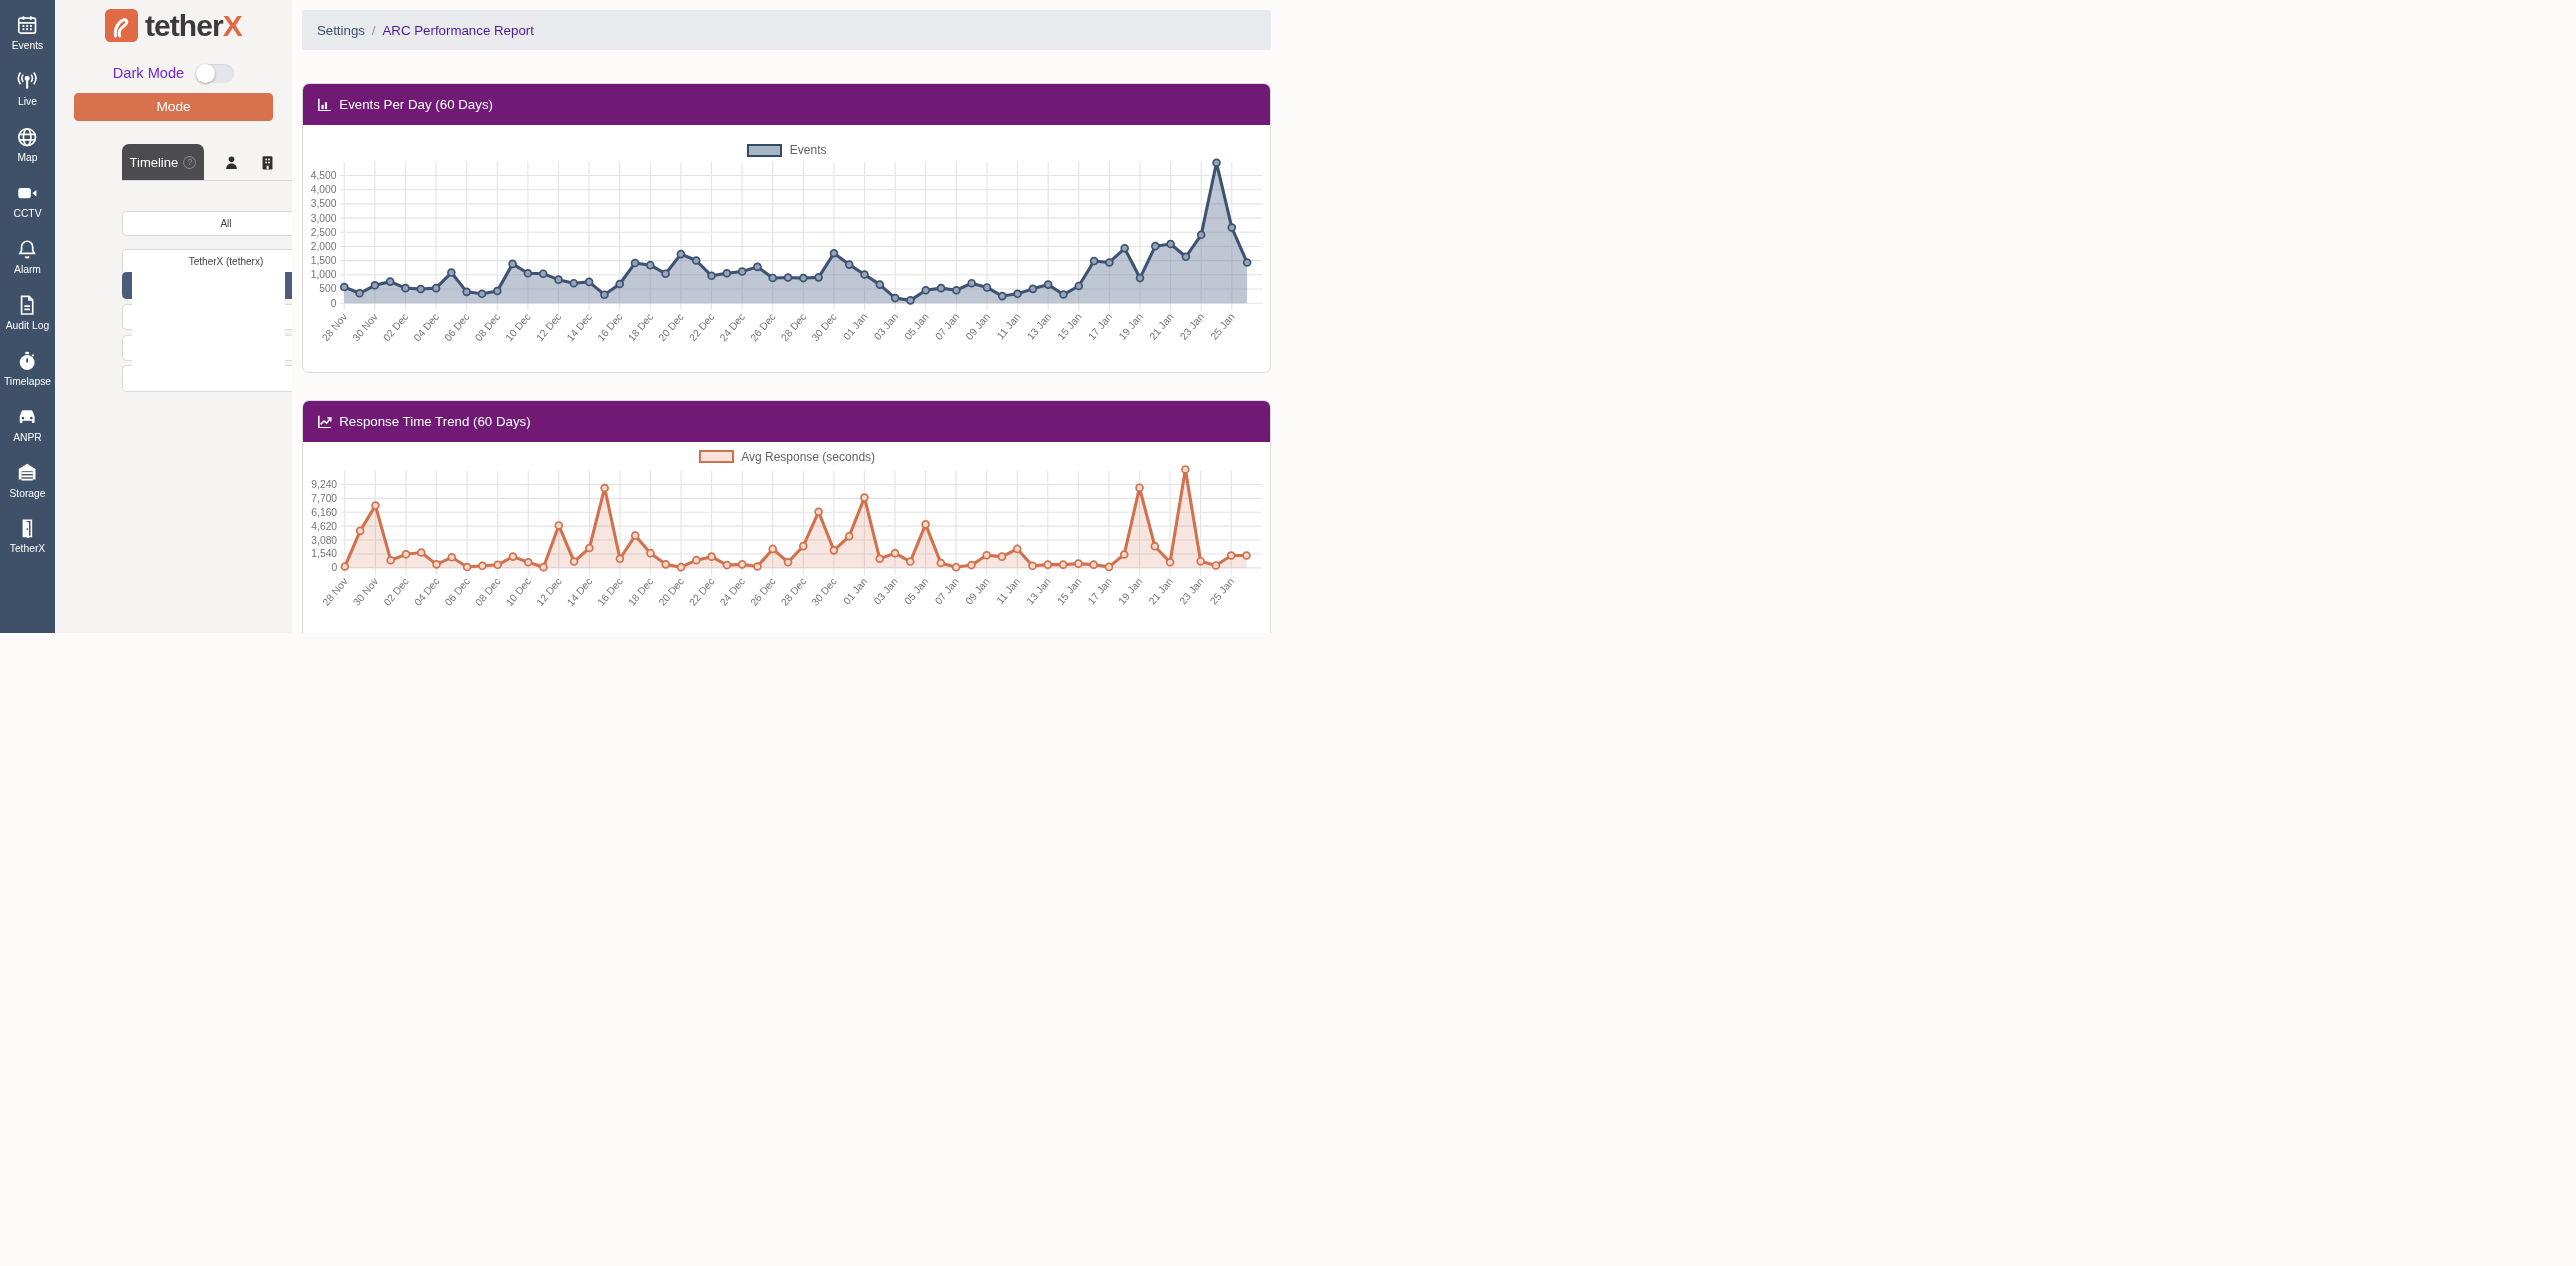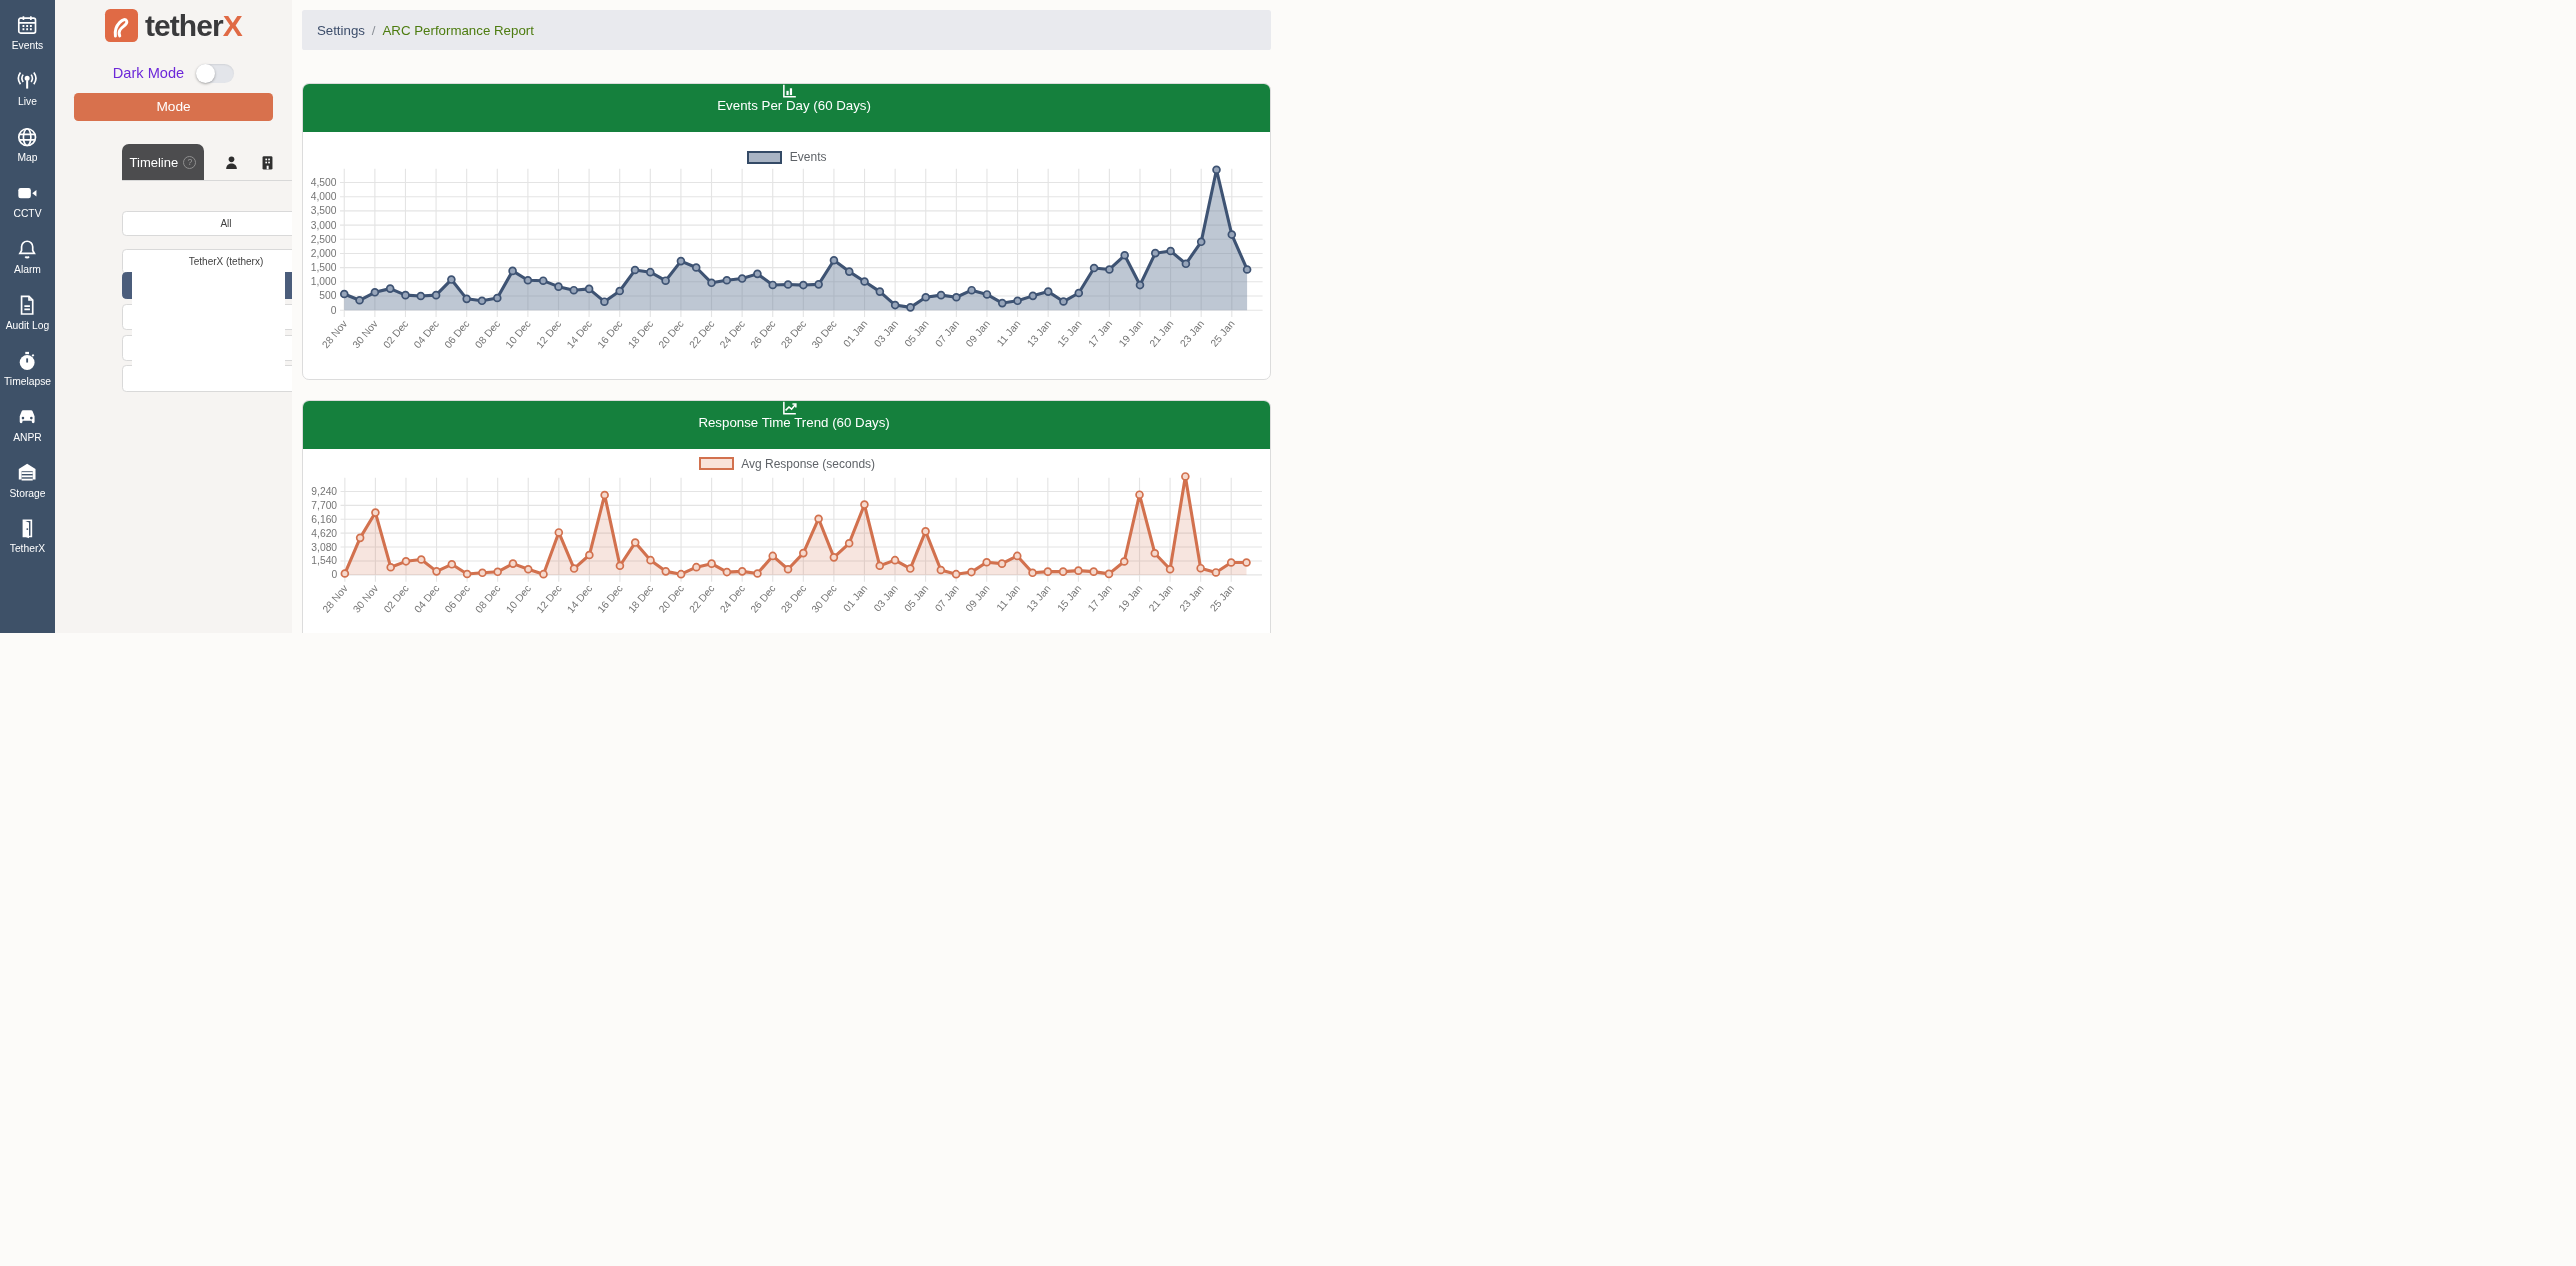--- a/index.html
+++ b/index.html
@@ -32,24 +32,24 @@
   .tab-icon svg { width:17px; height:17px; }
   .filterbox { position:absolute; left:67px; width:208px; background:#fff; border:0.9px solid #d9d9d9; border-radius:4.3px; display:flex; align-items:center; justify-content:center; font-size:10px; color:#3f3f3f; cursor:pointer; }
   .filterbox.selected { background:#4b5d7b; border-color:#4b5d7b; }
   .white-patch { position:absolute; left:77px; top:272px; width:153px; height:119px; background:#fff; z-index:5; }
 
   
   .main { flex:1; position:relative; background:#fcfbf9; height:633px; }
   .breadcrumb-bar { position:absolute; left:10.3px; top:10.3px; width:969px; height:40px; background:#e9eaee; border-radius:2.6px; display:flex; align-items:center; padding-left:14.6px; font-size:13.3px; }
   .bc-link { color:#3d4e6b; cursor:pointer; }
   .bc-sep { color:#8b9097; margin:0 6.9px; }
-  .bc-current { color:#4d7c0f; }
+  .bc-current { color:#4c1d95; }
 
   .card { position:absolute; left:10.3px; width:969px; background:#fff; border:0.9px solid #dcdcdc; border-radius:6.9px; }
-  .card-header { height:48px; background:#15803d; border-radius:6px 6px 0 0; display:flex; align-items:center; padding-left:14.6px; color:#fff; font-size:13.3px;flex-direction:column; }
+  .card-header { height:41px; background:#701a75; border-radius:6px 6px 0 0; display:flex; align-items:center; padding-left:14.6px; color:#fff; font-size:13.3px; }
   .card-header .hic { display:inline-flex; margin-right:7.7px; }
   .legend-row { display:flex; align-items:center; justify-content:center; }
   .legend-swatch { width:35px; height:13px; }
   .legend-label { font-size:12px; color:#5f6368; margin-left:7.7px; }
   .chart-svg { display:block; }
   text.axis { font-family:"Liberation Sans",sans-serif; font-size:12px; fill:#757575; }
 </style>
 </head>
 <body>
 

